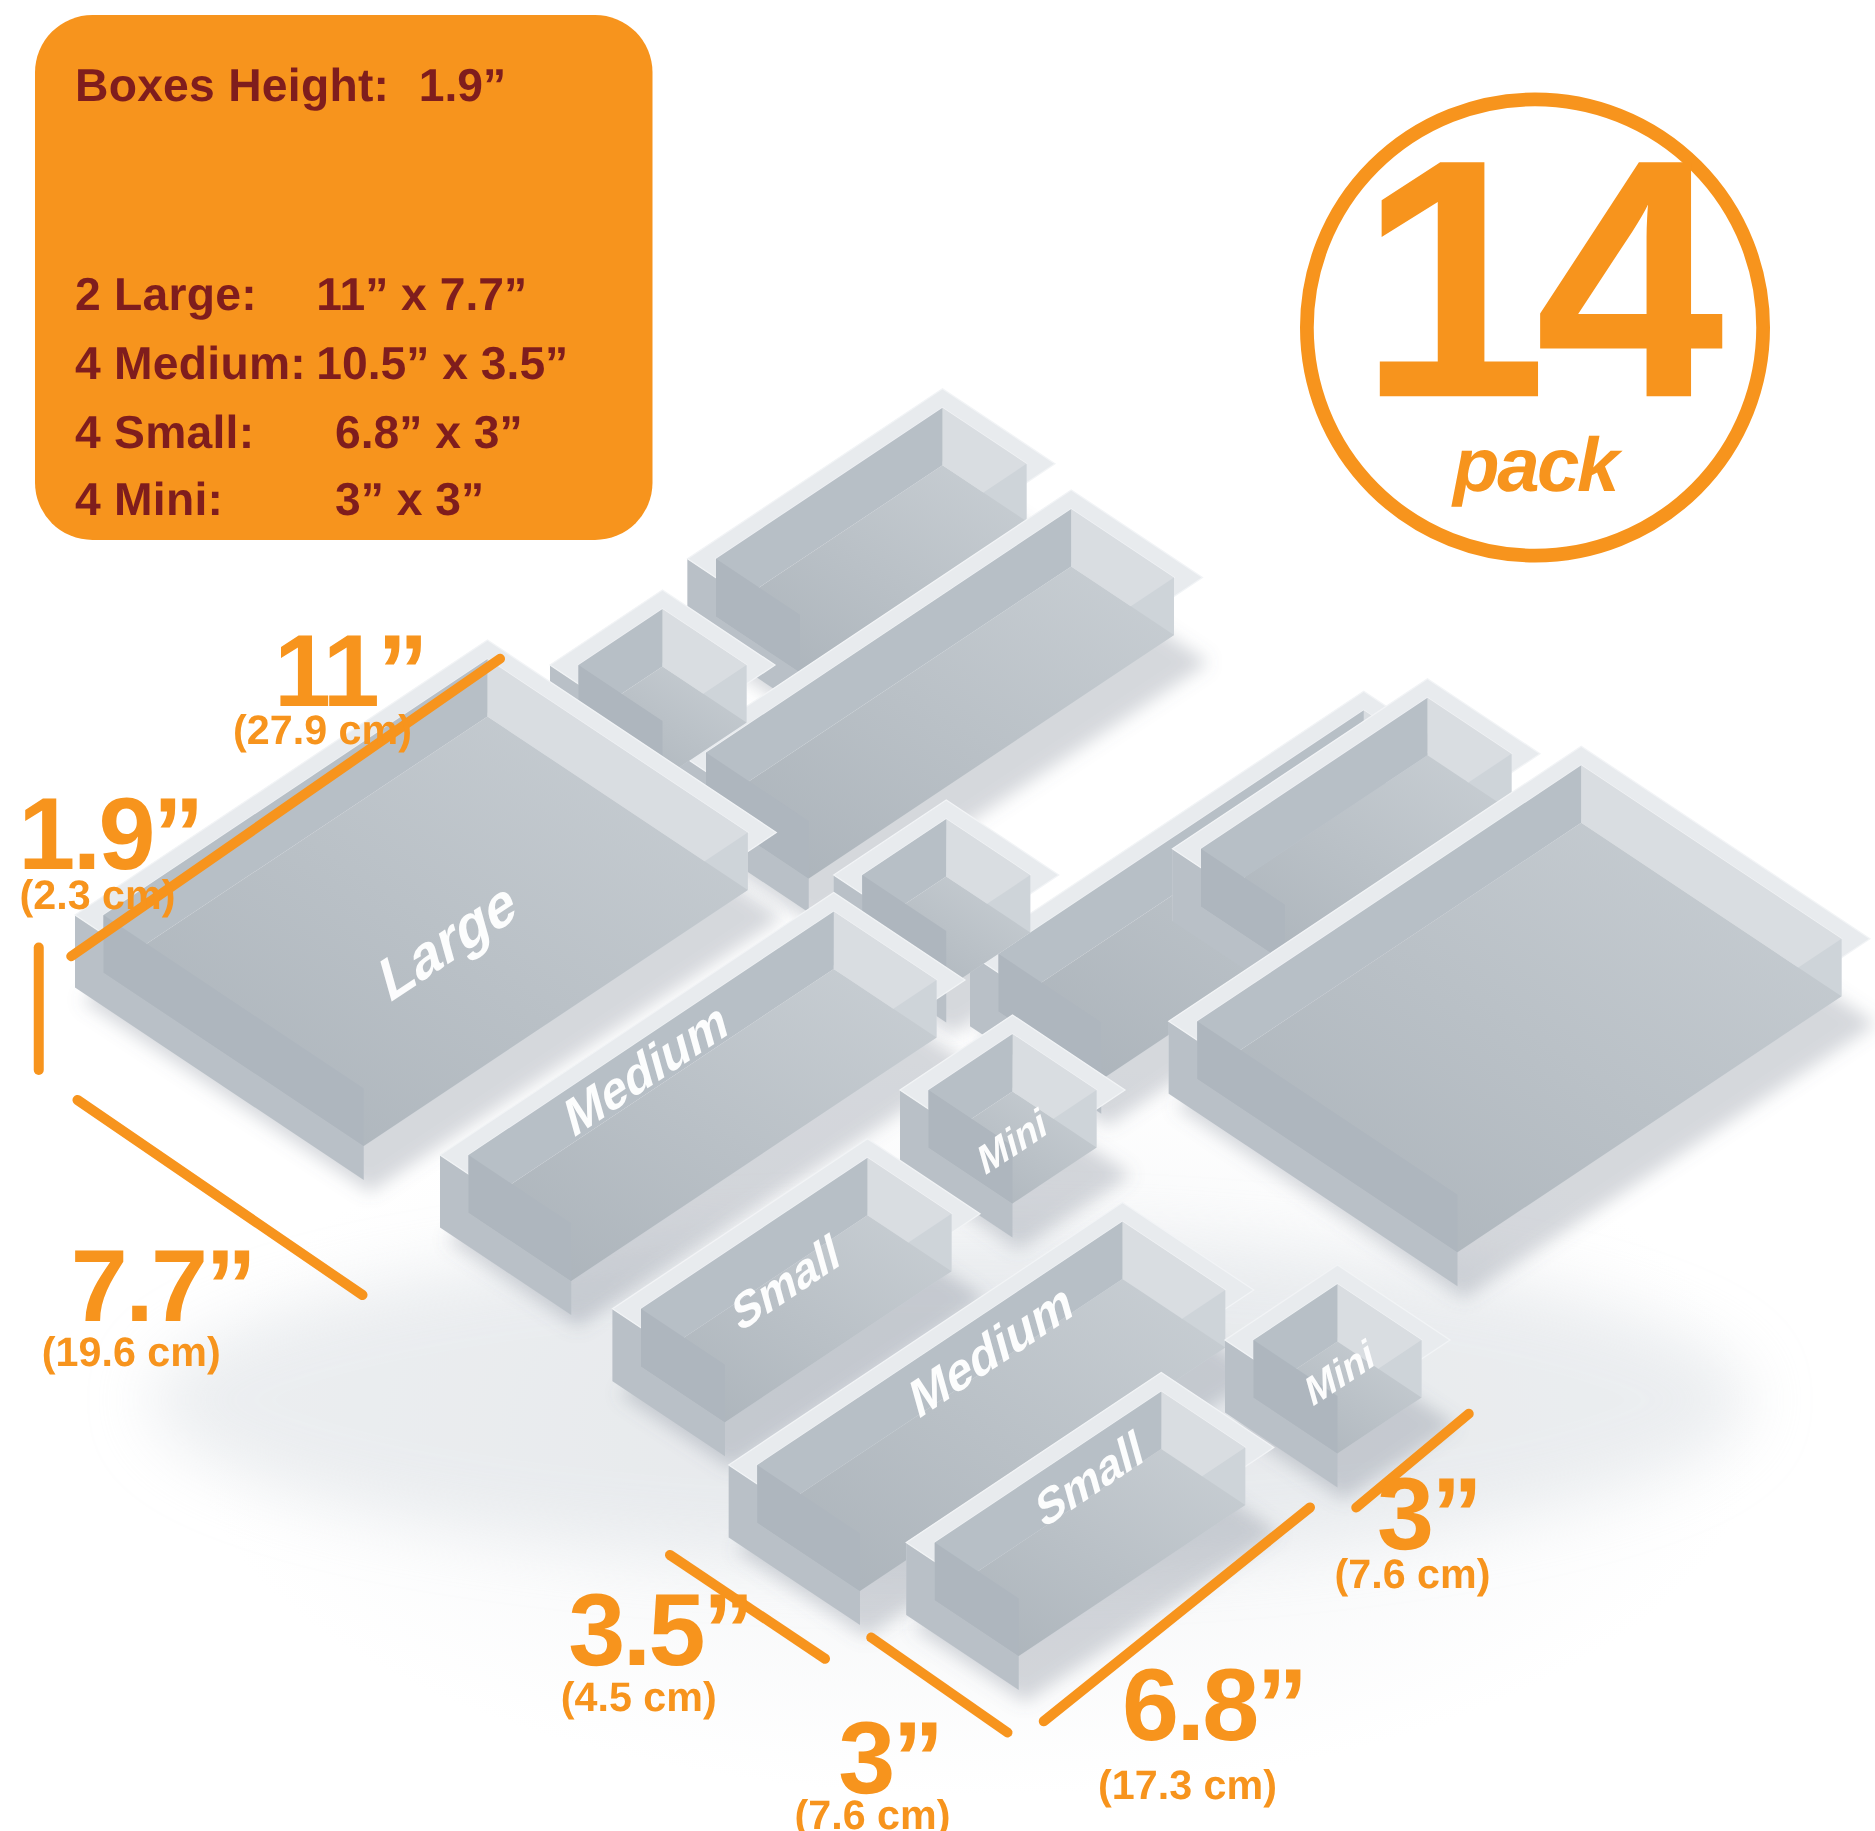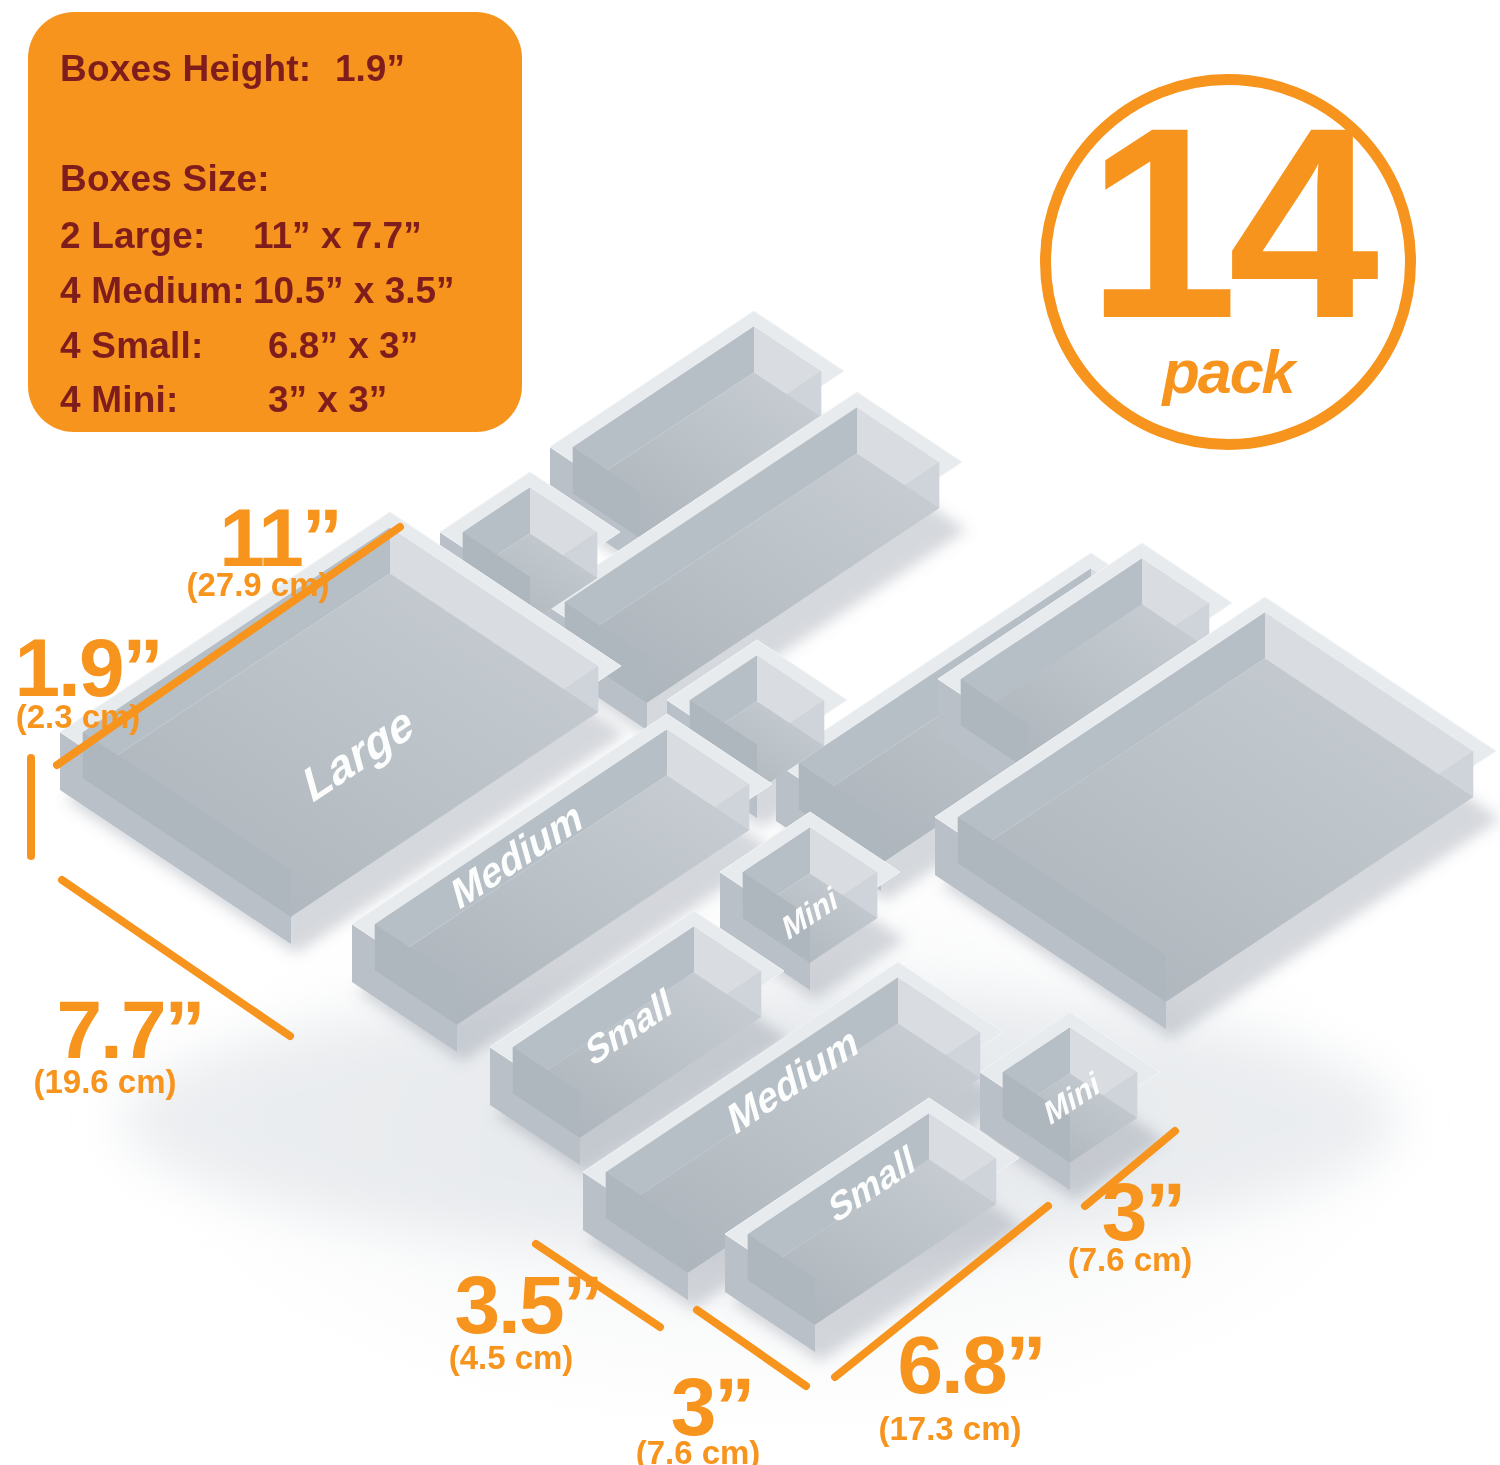--- a/index.html
+++ b/index.html
@@ -211,21 +211,20 @@
         <line x1="536" y1="1244" x2="660" y2="1327" stroke="#f7941d" stroke-width="8" stroke-linecap="round"></line>
         <line x1="697" y1="1310" x2="806" y2="1386" stroke="#f7941d" stroke-width="8" stroke-linecap="round"></line>
         <line x1="835" y1="1377" x2="1048" y2="1206" stroke="#f7941d" stroke-width="8" stroke-linecap="round"></line>
         <line x1="1085" y1="1206" x2="1175" y2="1131" stroke="#f7941d" stroke-width="8" stroke-linecap="round"></line>
       </g>
     </svg>
 
   <div class="panel" style="background: rgb(247, 148, 29);">
     <span class="prow" style="top:36px">Boxes Height:</span>
     <span class="pval" style="top:36px;left:307px">1.9”</span>
-    <span class="prow" style="top:146px">Boxes Size:</span>
     <span class="prow" style="top:203px">2 Large:</span>
     <span class="pval" style="top:203px;left:225px">11” x 7.7”</span>
     <span class="prow" style="top:258px">4 Medium:</span>
     <span class="pval" style="top:258px;left:225px">10.5” x 3.5”</span>
     <span class="prow" style="top:313px">4 Small:</span>
     <span class="pval" style="top:313px;left:240px">6.8” x 3”</span>
     <span class="prow" style="top:367px">4 Mini:</span>
     <span class="pval" style="top:367px;left:240px">3” x 3”</span>
   </div>
 

